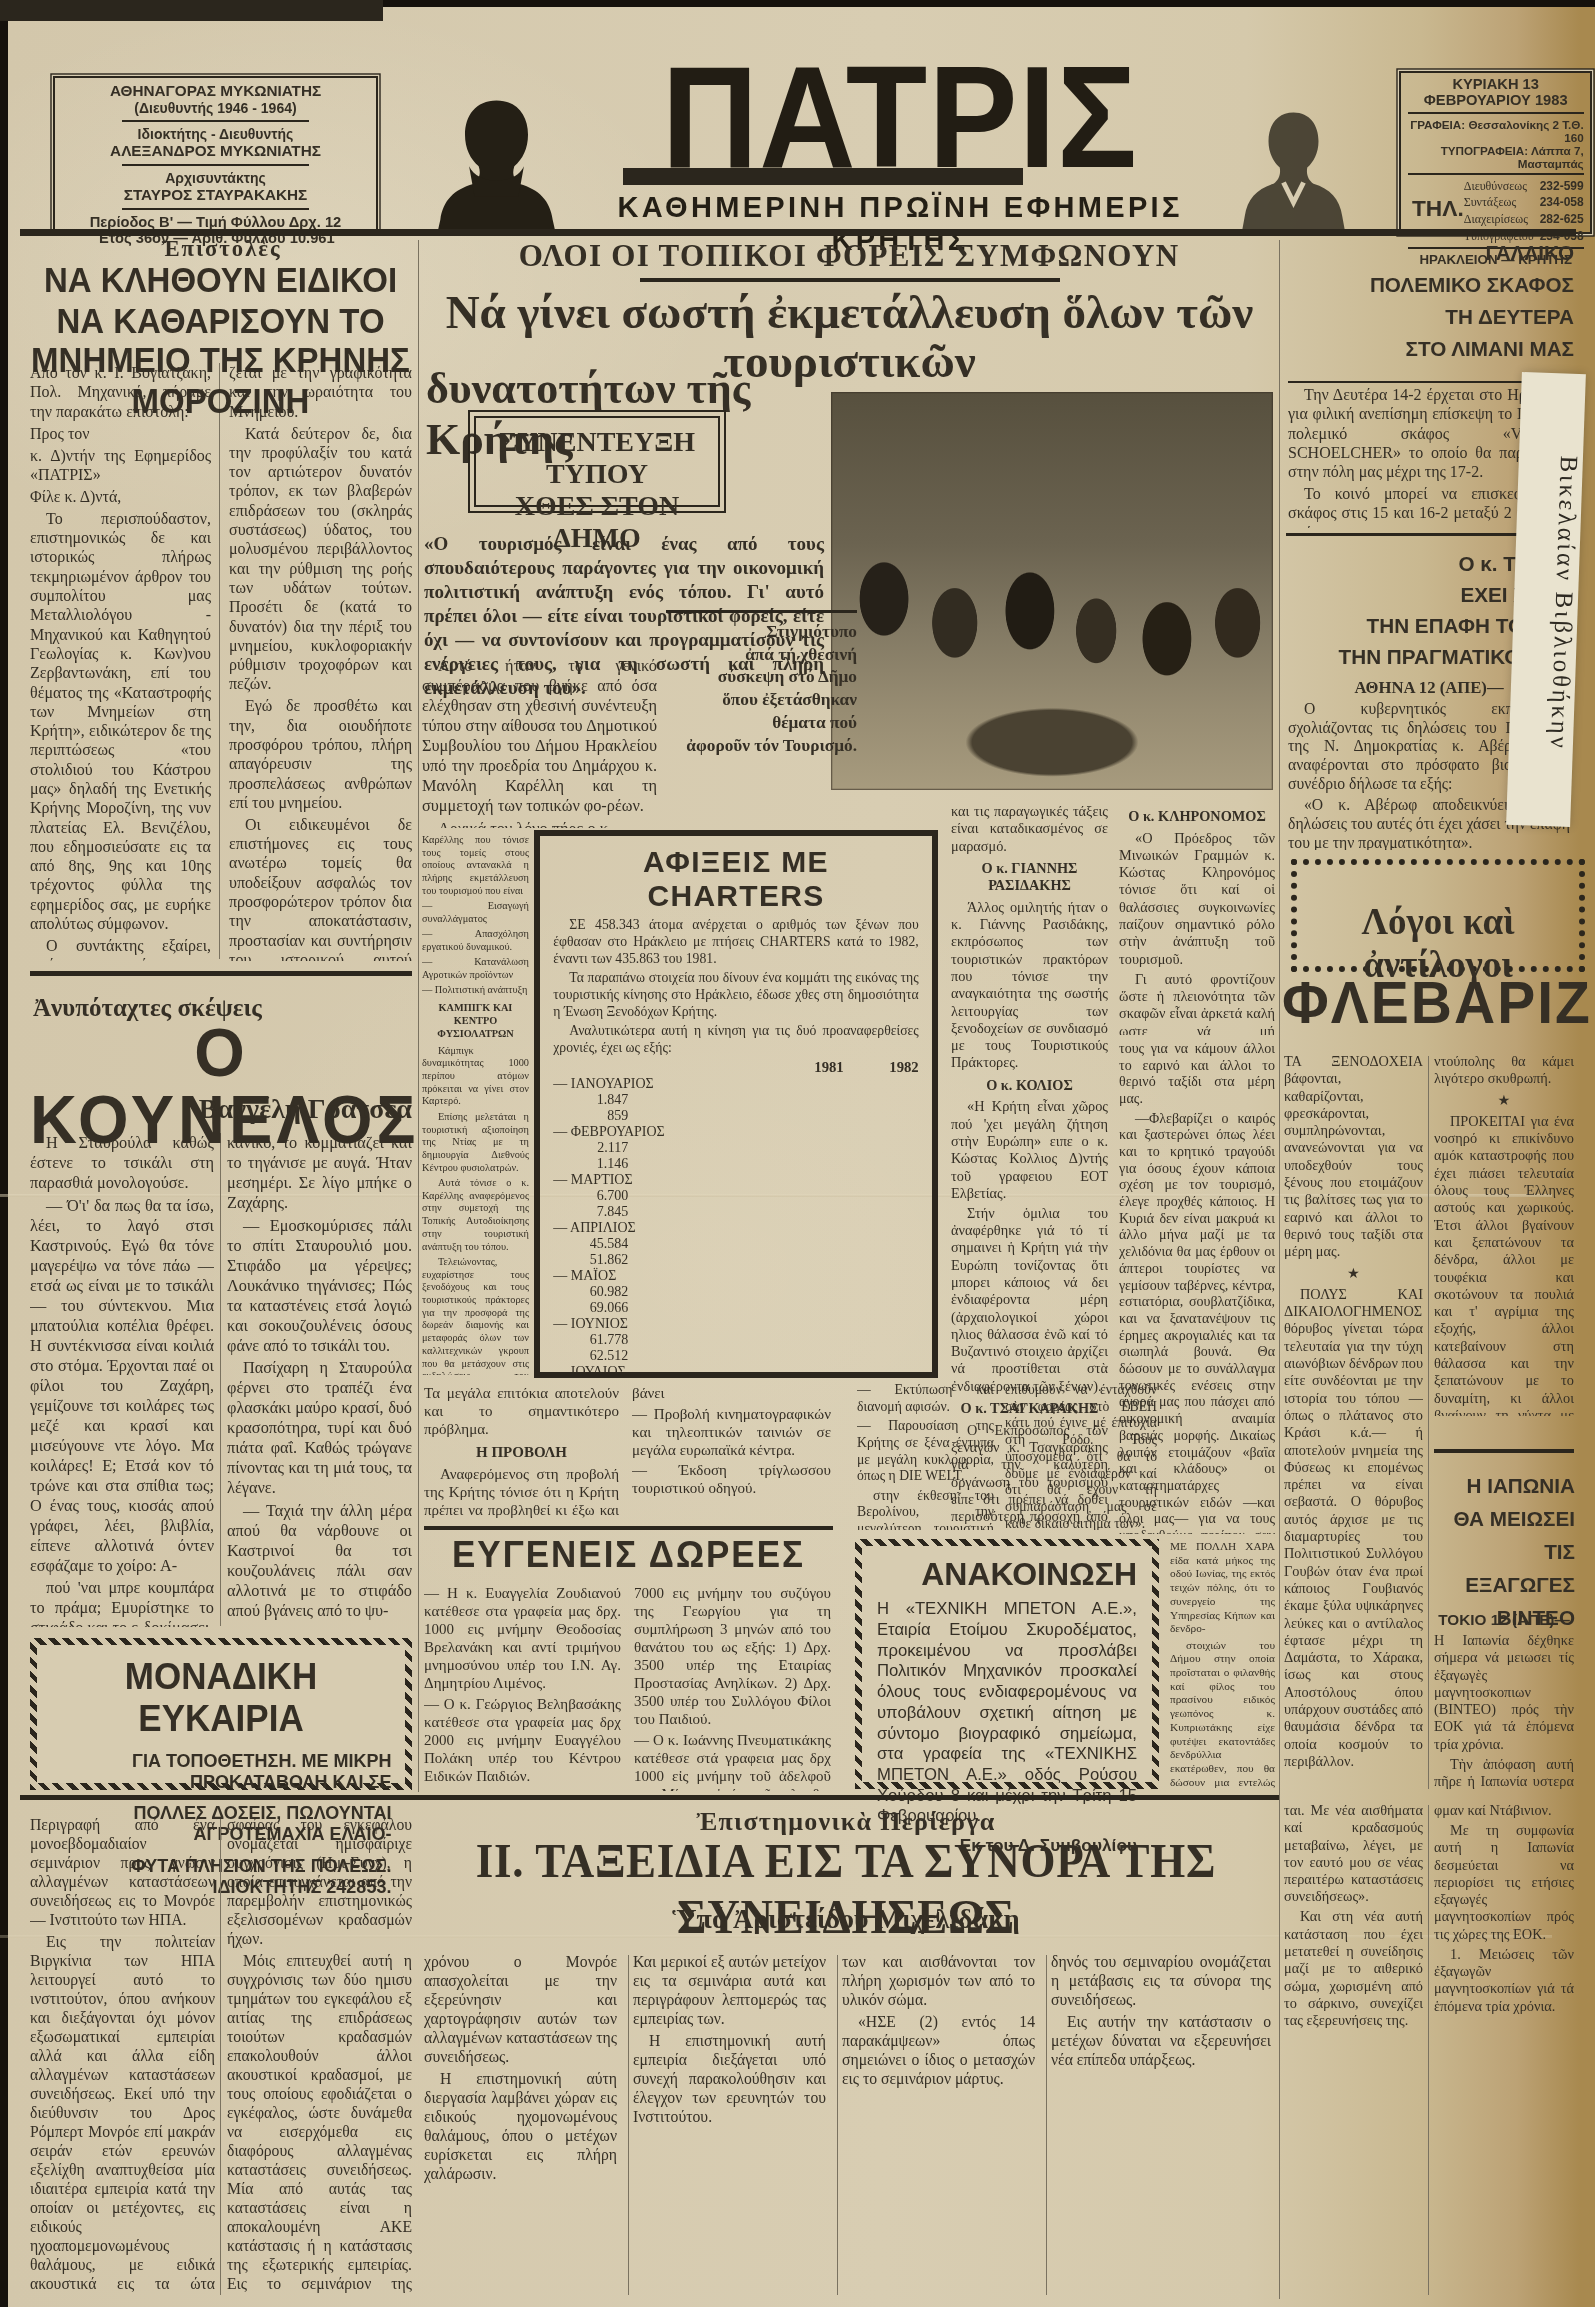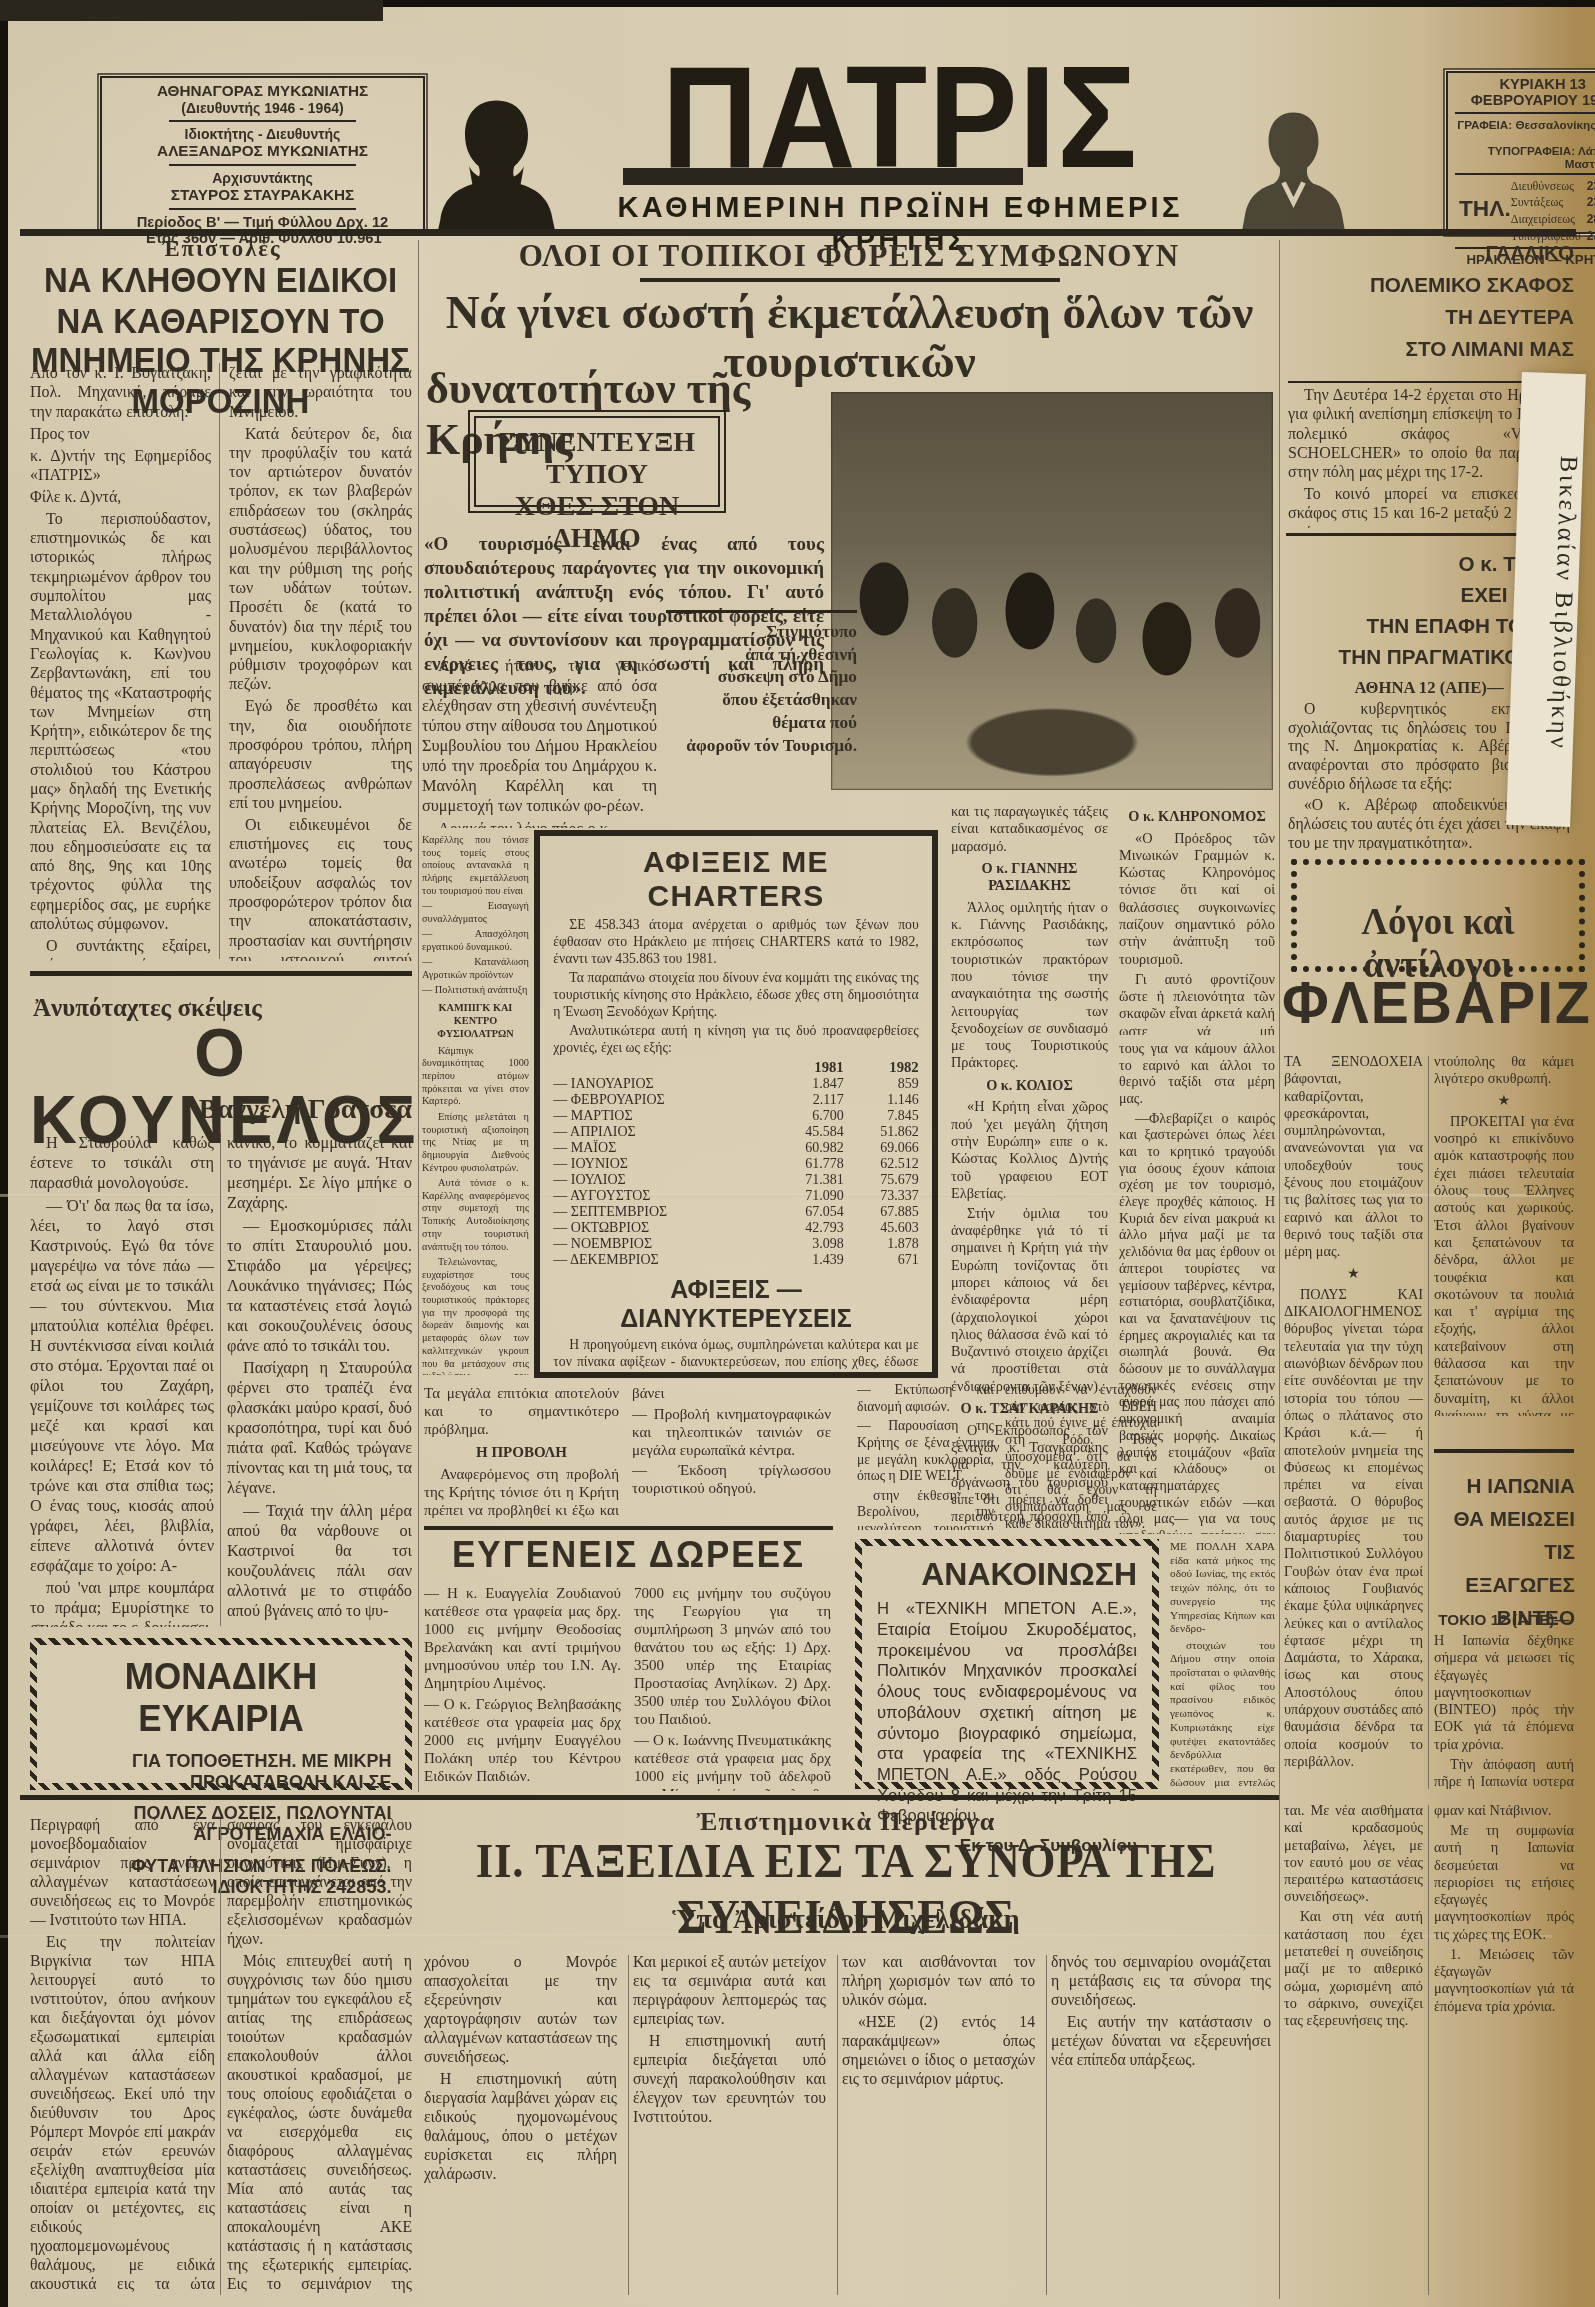--- a/index.html
+++ b/index.html
@@ -25,26 +25,26 @@
   .just{text-align:justify;}
   .ctr{text-align:center;}
   .b{font-weight:bold;}
   
   .flow p{margin:0 0 2.7px 0;}
   .f-p{text-indent:16px;text-align:justify;}
   .f-b{text-align:justify;}
   .f-h{text-align:center;font-weight:bold;margin:5.3px 0 4px 0 !important;text-indent:0;}
   .f-star{text-align:center;margin:4px 0 !important;}
   
-  .dbox{border:2px solid var(--ink);box-shadow:0 0 0 1.3px var(--paper),0 0 0 2.7px var(--ink);margin-left:47px;}
+  .dbox{border:2px solid var(--ink);box-shadow:0 0 0 1.3px var(--paper),0 0 0 2.7px var(--ink);}
   .zz{background:repeating-linear-gradient(45deg,var(--ink) 0 4.7px,rgba(0,0,0,0) 4.7px 10px);}
   .zz-in{position:absolute;left:7.3px;top:7.3px;right:7.3px;bottom:7.3px;background:var(--paper);}
   
   .trow{display:flex;align-items:baseline;}
-  .months .trow{line-height:16px;}
+  .months .trow{line-height:16px;flex-direction:column;}
   .months .tc0{flex:1;}
   .months .tc0::before{content:"— ";}
   .months .tc1,.months .tc2{width:75px;text-align:right;}
   .phones .trow{line-height:16.7px;}
   .phones .tc0{flex:1;}
   .phones .tc1{font-weight:bold;font-family:"Liberation Sans",sans-serif;}
   .mh-rule{width:58%;margin:4px auto;border-top:2px double var(--ink);}
   .pre{white-space:pre-line;}
   .clip{overflow:hidden;}
 </style>

